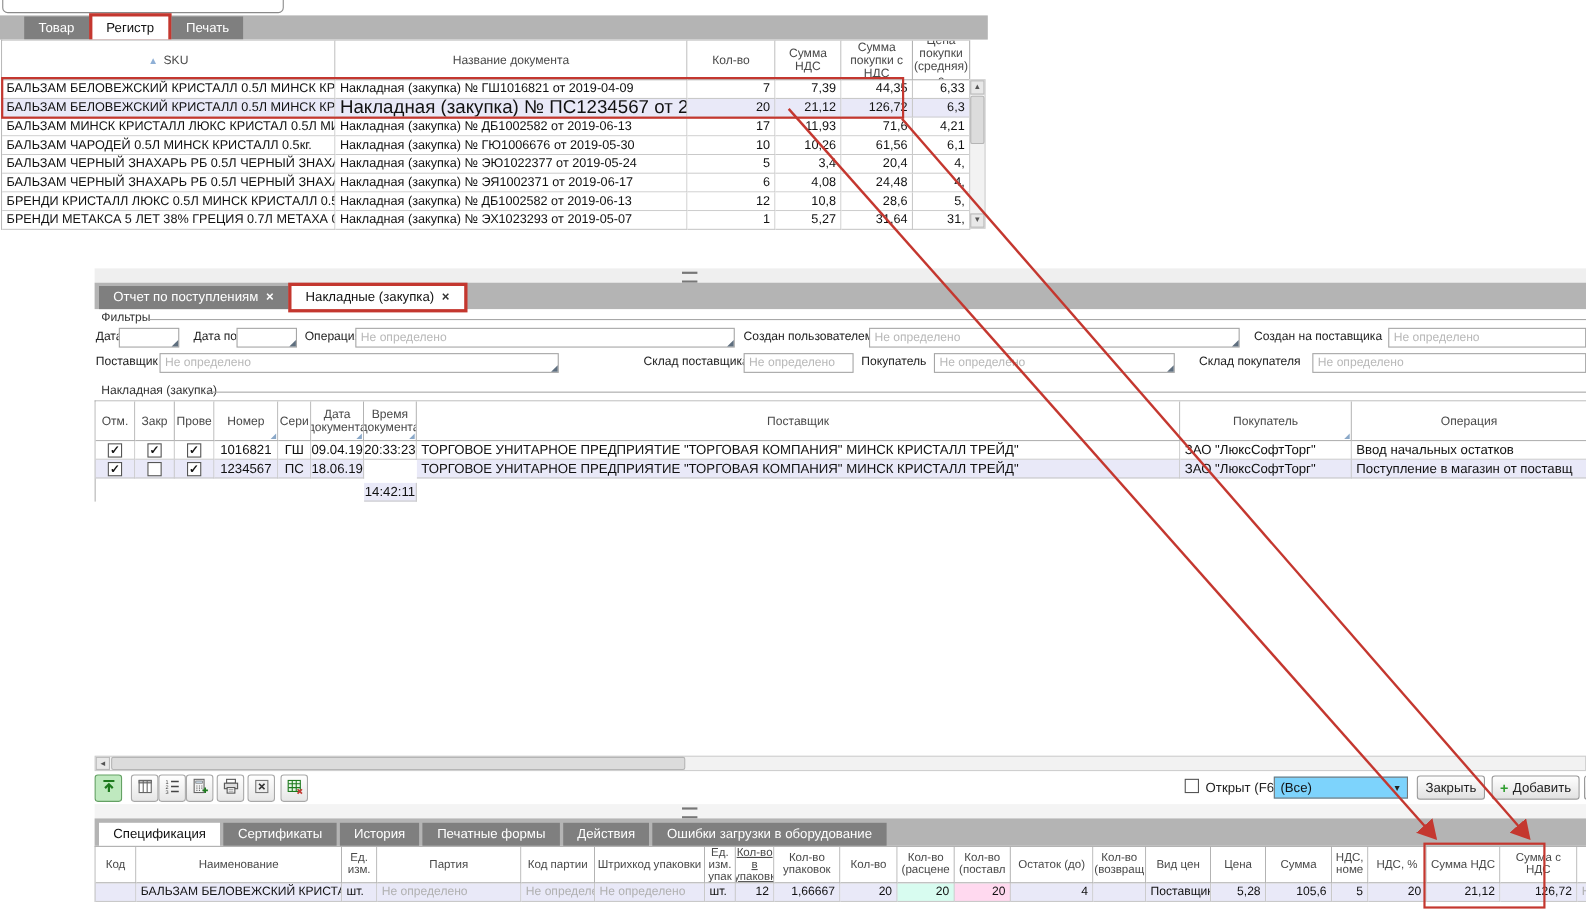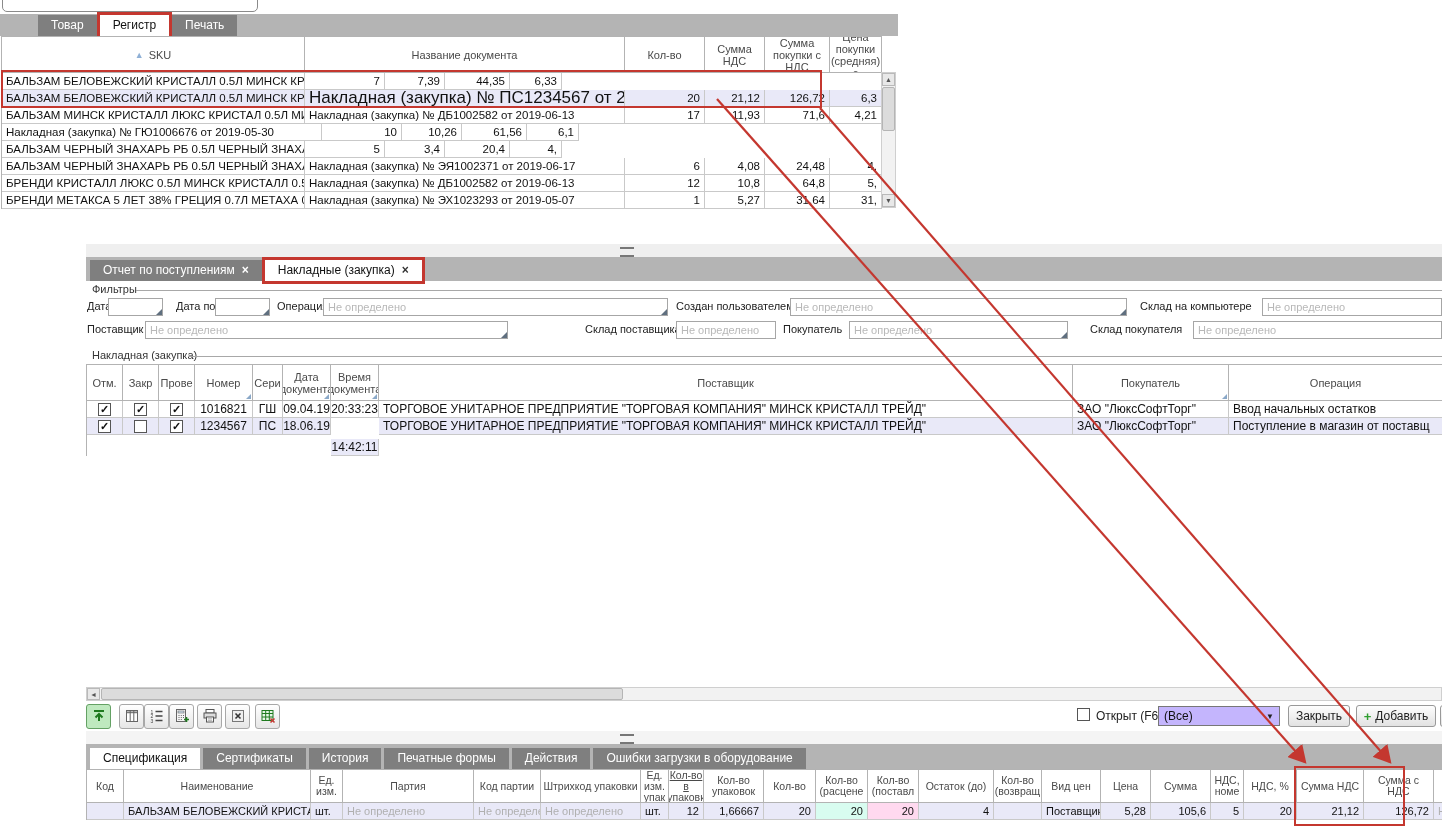--- a/index.html
+++ b/index.html
@@ -53,34 +53,34 @@
   .inwrap.combo::after{content:"";position:absolute;right:1px;bottom:1px;width:0;height:0;
       border-left:6px solid transparent;border-bottom:6px solid #5f6f7f;}
   
   .tbtn{position:absolute;width:23px;height:23px;border:1px solid #a8a8a8;border-radius:3px;
       background:linear-gradient(#ffffff,#e6e6e6);display:flex;align-items:center;justify-content:center;}
   .tbtn.green{background:#bfe9bf;border-color:#64a164;}
   .pushbtn{position:absolute;height:22px;border:1px solid #999;border-radius:3px;
       background:linear-gradient(#fefefe,#e2e2e2);font-size:12px;color:#222;display:flex;
       align-items:center;justify-content:center;padding:0 10px;white-space:nowrap;box-sizing:border-box;}
   .plus{color:#2f9e2f;font-weight:bold;margin-right:4px;font-size:13px;}
-  .selectbox{position:absolute;height:20px;border:1px solid #777;background:#c4b5fd;display:flex;
+  .selectbox{position:absolute;height:20px;border:1px solid #777;background:#7dd3fc;display:flex;
       align-items:center;justify-content:space-between;font-size:12px;padding:0 5px;box-sizing:border-box;}
   .selarrow{font-size:8px;color:#222;}
   .splitgrip{position:absolute;width:14px;height:6px;border-top:2px solid #777;border-bottom:2px solid #777;}
   
   .redbox{position:absolute;border:2px solid #c4372f;pointer-events:none;z-index:20;}
   #arrow-overlay{position:absolute;left:0;top:0;z-index:19;pointer-events:none;}
 </style>
 </head>
 <body>
 
 <div id="app">
   <input id="top-input" style="">
-  <div id="top-tabstrip" class="tabstrip" style="left:0;top:14px;width:898px;height:22px;padding-left:38px;">
+  <div id="top-tabstrip" class="tabstrip" style="left:0;top:14px;width:898px;height:22px;padding-left:22px;">
       <div class="tab" style="font-size: 12px;">
         <span>Товар</span>
       </div>
       <div class="tab active red-frame" style="font-size: 12px;">
         <span>Регистр</span>
       </div>
       <div class="tab" style="font-size: 12px;">
         <span>Печать</span>
       </div>
     </div>
@@ -101,20 +101,21 @@
         </div>
         <div class="th" style="width: 65px; height: 36px; font-size: 11px;">
           <span>Сумма покупки с НДС</span>
         </div>
         <div class="th" style="width: 52px; height: 36px; font-size: 11px;">
           <span>Цена покупки (средняя) с</span>
         </div>
       </div>
       <div class="trow">
         <div class="td" style="width: 303px; height: 17px; font-size: 11.5px;">БАЛЬЗАМ БЕЛОВЕЖСКИЙ КРИСТАЛЛ 0.5Л МИНСК КРИСТ</div>
+        <div class="td" style="width: 320px; height: 17px; font-size: 11.5px;">Накладная (закупка) № ГШ1016821 от 2019-04-09</div>
         <div class="td num" style="width: 80px; height: 17px; font-size: 11.5px;">7</div>
         <div class="td num" style="width: 60px; height: 17px; font-size: 11.5px;">7,39</div>
         <div class="td num" style="width: 65px; height: 17px; font-size: 11.5px;">44,35</div>
         <div class="td num" style="width: 52px; height: 17px; font-size: 11.5px;">6,33</div>
       </div>
       <div class="trow sel">
         <div class="td" style="width: 303px; height: 17px; font-size: 11.5px;">БАЛЬЗАМ БЕЛОВЕЖСКИЙ КРИСТАЛЛ 0.5Л МИНСК КРИСТ</div>
         <div class="td" style="width: 320px; height: 17px; font-size: 17px;">Накладная (закупка) № ПС1234567 от 2019-06-18</div>
         <div class="td num" style="width: 80px; height: 17px; font-size: 11.5px;">20</div>
         <div class="td num" style="width: 60px; height: 17px; font-size: 11.5px;">21,12</div>
@@ -123,47 +124,49 @@
       </div>
       <div class="trow">
         <div class="td" style="width: 303px; height: 17px; font-size: 11.5px;">БАЛЬЗАМ МИНСК КРИСТАЛЛ ЛЮКС КРИСТАЛ 0.5Л МИНС</div>
         <div class="td" style="width: 320px; height: 17px; font-size: 11.5px;">Накладная (закупка) № ДБ1002582 от 2019-06-13</div>
         <div class="td num" style="width: 80px; height: 17px; font-size: 11.5px;">17</div>
         <div class="td num" style="width: 60px; height: 17px; font-size: 11.5px;">11,93</div>
         <div class="td num" style="width: 65px; height: 17px; font-size: 11.5px;">71,6</div>
         <div class="td num" style="width: 52px; height: 17px; font-size: 11.5px;">4,21</div>
       </div>
       <div class="trow">
+        <div class="td" style="width: 303px; height: 17px; font-size: 11.5px;">БАЛЬЗАМ ЧАРОДЕЙ 0.5Л МИНСК КРИСТАЛЛ 0.5кг.</div>
         <div class="td" style="width: 320px; height: 17px; font-size: 11.5px;">Накладная (закупка) № ГЮ1006676 от 2019-05-30</div>
         <div class="td num" style="width: 80px; height: 17px; font-size: 11.5px;">10</div>
         <div class="td num" style="width: 60px; height: 17px; font-size: 11.5px;">10,26</div>
         <div class="td num" style="width: 65px; height: 17px; font-size: 11.5px;">61,56</div>
         <div class="td num" style="width: 52px; height: 17px; font-size: 11.5px;">6,1</div>
       </div>
       <div class="trow">
         <div class="td" style="width: 303px; height: 17px; font-size: 11.5px;">БАЛЬЗАМ ЧЕРНЫЙ ЗНАХАРЬ РБ 0.5Л ЧЕРНЫЙ ЗНАХАРЬ</div>
+        <div class="td" style="width: 320px; height: 17px; font-size: 11.5px;">Накладная (закупка) № ЭЮ1022377 от 2019-05-24</div>
         <div class="td num" style="width: 80px; height: 17px; font-size: 11.5px;">5</div>
         <div class="td num" style="width: 60px; height: 17px; font-size: 11.5px;">3,4</div>
         <div class="td num" style="width: 65px; height: 17px; font-size: 11.5px;">20,4</div>
         <div class="td num" style="width: 52px; height: 17px; font-size: 11.5px;">4,</div>
       </div>
       <div class="trow">
         <div class="td" style="width: 303px; height: 17px; font-size: 11.5px;">БАЛЬЗАМ ЧЕРНЫЙ ЗНАХАРЬ РБ 0.5Л ЧЕРНЫЙ ЗНАХАРЬ</div>
         <div class="td" style="width: 320px; height: 17px; font-size: 11.5px;">Накладная (закупка) № ЭЯ1002371 от 2019-06-17</div>
         <div class="td num" style="width: 80px; height: 17px; font-size: 11.5px;">6</div>
         <div class="td num" style="width: 60px; height: 17px; font-size: 11.5px;">4,08</div>
         <div class="td num" style="width: 65px; height: 17px; font-size: 11.5px;">24,48</div>
         <div class="td num" style="width: 52px; height: 17px; font-size: 11.5px;">4,</div>
       </div>
       <div class="trow">
         <div class="td" style="width: 303px; height: 17px; font-size: 11.5px;">БРЕНДИ КРИСТАЛЛ ЛЮКС 0.5Л МИНСК КРИСТАЛЛ 0.5кг.</div>
         <div class="td" style="width: 320px; height: 17px; font-size: 11.5px;">Накладная (закупка) № ДБ1002582 от 2019-06-13</div>
         <div class="td num" style="width: 80px; height: 17px; font-size: 11.5px;">12</div>
         <div class="td num" style="width: 60px; height: 17px; font-size: 11.5px;">10,8</div>
-        <div class="td num" style="width: 65px; height: 17px; font-size: 11.5px;">64,8</div>
+        <div class="td num" style="width: 65px; height: 17px; font-size: 11.5px;">28,6</div>
         <div class="td num" style="width: 52px; height: 17px; font-size: 11.5px;">5,</div>
       </div>
       <div class="trow">
         <div class="td" style="width: 303px; height: 17px; font-size: 11.5px;">БРЕНДИ МЕТАКСА 5 ЛЕТ 38% ГРЕЦИЯ 0.7Л МЕТАХА 0.7к</div>
         <div class="td" style="width: 320px; height: 17px; font-size: 11.5px;">Накладная (закупка) № ЭХ1023293 от 2019-05-07</div>
         <div class="td num" style="width: 80px; height: 17px; font-size: 11.5px;">1</div>
         <div class="td num" style="width: 60px; height: 17px; font-size: 11.5px;">5,27</div>
         <div class="td num" style="width: 65px; height: 17px; font-size: 11.5px;">31,64</div>
         <div class="td num" style="width: 52px; height: 17px; font-size: 11.5px;">31,</div>
       </div>
@@ -194,21 +197,21 @@
   <div class="legline" style="left:136px;top:290px;width:1306px;"></div>
   <div id="filters">
       <div class="flabel" style="left: 87px; top: 300px;">Дата с</div>
       <div class="inwrap combo" style="left: 108px; top: 298px; width: 55px;"><input placeholder="" style=""></div>
       <div class="flabel" style="left: 176px; top: 300px; text-align: center;">Дата по</div>
       <div class="inwrap combo" style="left: 215px; top: 298px; width: 55px;"><input placeholder="" style=""></div>
       <div class="flabel" style="left: 277px; top: 300px;">Операция</div>
       <div class="inwrap combo" style="left: 323px; top: 298px; width: 345px;"><input placeholder="Не определено" style=""></div>
       <div class="flabel" style="left: 676px; top: 300px;">Создан пользователем</div>
       <div class="inwrap combo" style="left: 790px; top: 298px; width: 337px;"><input placeholder="Не определено" style=""></div>
-      <div class="flabel" style="left: 1140px; top: 300px;">Склад на компьютере</div>
+      <div class="flabel" style="left: 1140px; top: 300px;">Создан на поставщика</div>
       <div class="inwrap" style="left: 1262px; top: 298px; width: 180px;"><input placeholder="Не определено" style=""></div>
       <div class="flabel" style="left: 87px; top: 323px;">Поставщик</div>
       <div class="inwrap combo" style="left: 145px; top: 321px; width: 363px;"><input placeholder="Не определено" style=""></div>
       <div class="flabel" style="left: 585px; top: 323px;">Склад поставщика</div>
       <div class="inwrap" style="left: 676px; top: 321px; width: 100px;"><input placeholder="Не определено" style=""></div>
       <div class="flabel" style="left: 783px; top: 323px;">Покупатель</div>
       <div class="inwrap combo" style="left: 849px; top: 321px; width: 219px;"><input placeholder="Не определено" style=""></div>
       <div class="flabel" style="left: 1090px; top: 323px;">Склад покупателя</div>
       <div class="inwrap" style="left: 1193px; top: 321px; width: 249px;"><input placeholder="Не определено" style=""></div>
     </div>

